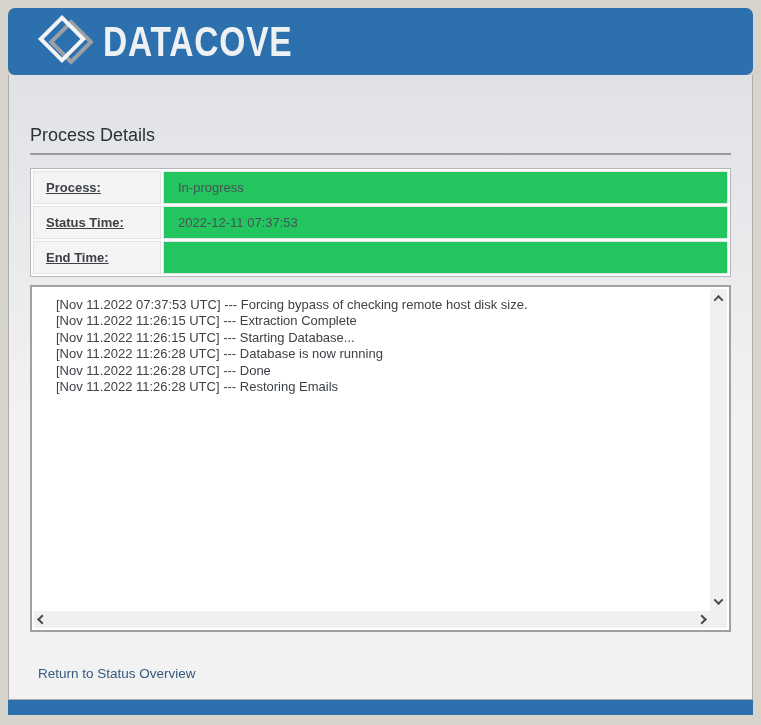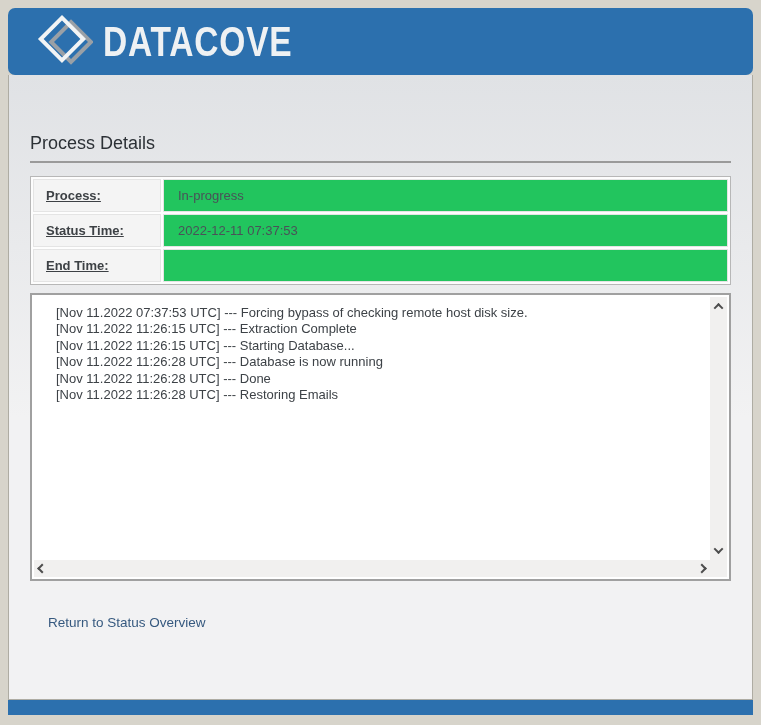--- a/index.html
+++ b/index.html
@@ -21,21 +21,21 @@
     transform:scaleX(.78); transform-origin:left center;
     margin-left:10px; letter-spacing:1px; white-space:nowrap;
   }
 
   
   .panel {
     height:625px;
     background:linear-gradient(#e0e2e5, #f2f2f3 55%, #f2f2f3);
     border-left:1px solid #aeaca3; border-right:1px solid #aeaca3;
     border-bottom:1px solid #aeaca3;
-    padding:12px 21px;
+    padding:4px 21px;
   }
   .page-title {
     padding-top:46px; font-size:18px; font-weight:400; color:#2c3136;
   }
   .title-rule { height:2px; background:#9a9a9a; margin-top:7px; }
 
   
   table.details {
     width:100%; margin-top:13px;
     border:1px solid #b7b7b7; border-collapse:separate; border-spacing:2px;
@@ -43,21 +43,21 @@
   }
   table.details td { border:1px solid #e4e4e4; height:33px; font-size:13px; vertical-align:middle; }
   td.row-label {
     width:128px; font-weight:bold; padding-left:12px;
     background:#f4f4f4; color:#3d4145;text-decoration:underline;
   }
   td.row-value { padding-left:14px; background:#22c55e; color:#4a5158;margin-left:24px; }
 
   
   .log-wrap {
-    margin-top:8px; height:288px;
+    margin-top:8px; height:347px;
     border:2px solid #a0a0a0; background:#fff; padding:2px;
     display:grid; grid-template-columns:1fr 17px; grid-template-rows:1fr 17px;
   }
   .log-text {
     overflow:hidden; padding:8px 0 0 22px;
     font-size:13px; line-height:16.4px; color:#3d4247; background:#fff;
   }
   .log-line { white-space:nowrap; }
   .vscroll {
     background:#f1f0ef;
@@ -74,21 +74,21 @@
     border-style:solid; border-color:#4d4d4d; border-width:2px 2px 0 0;
     display:inline-block;
   }
   .chev-up    { transform:rotate(-45deg) translate(-1px,1px); }
   .chev-down  { transform:rotate(135deg) translate(-1px,1px); }
   .chev-left  { transform:rotate(-135deg) translate(1px,-1px); }
   .chev-right { transform:rotate(45deg) translate(1px,-1px); }
 
   
   .return-link {
-    display:inline-block; margin-top:34px; margin-left:18px;
+    display:inline-block; margin-top:34px; margin-left:8px;
     font-size:13.5px; color:#36597f; text-decoration:none; cursor:pointer;
   }
   .footer-bar { height:15px; background:#2c70ae; }
 </style>
 </head>
 <body>
 
 <div class="frame">
 
   <div class="header">

